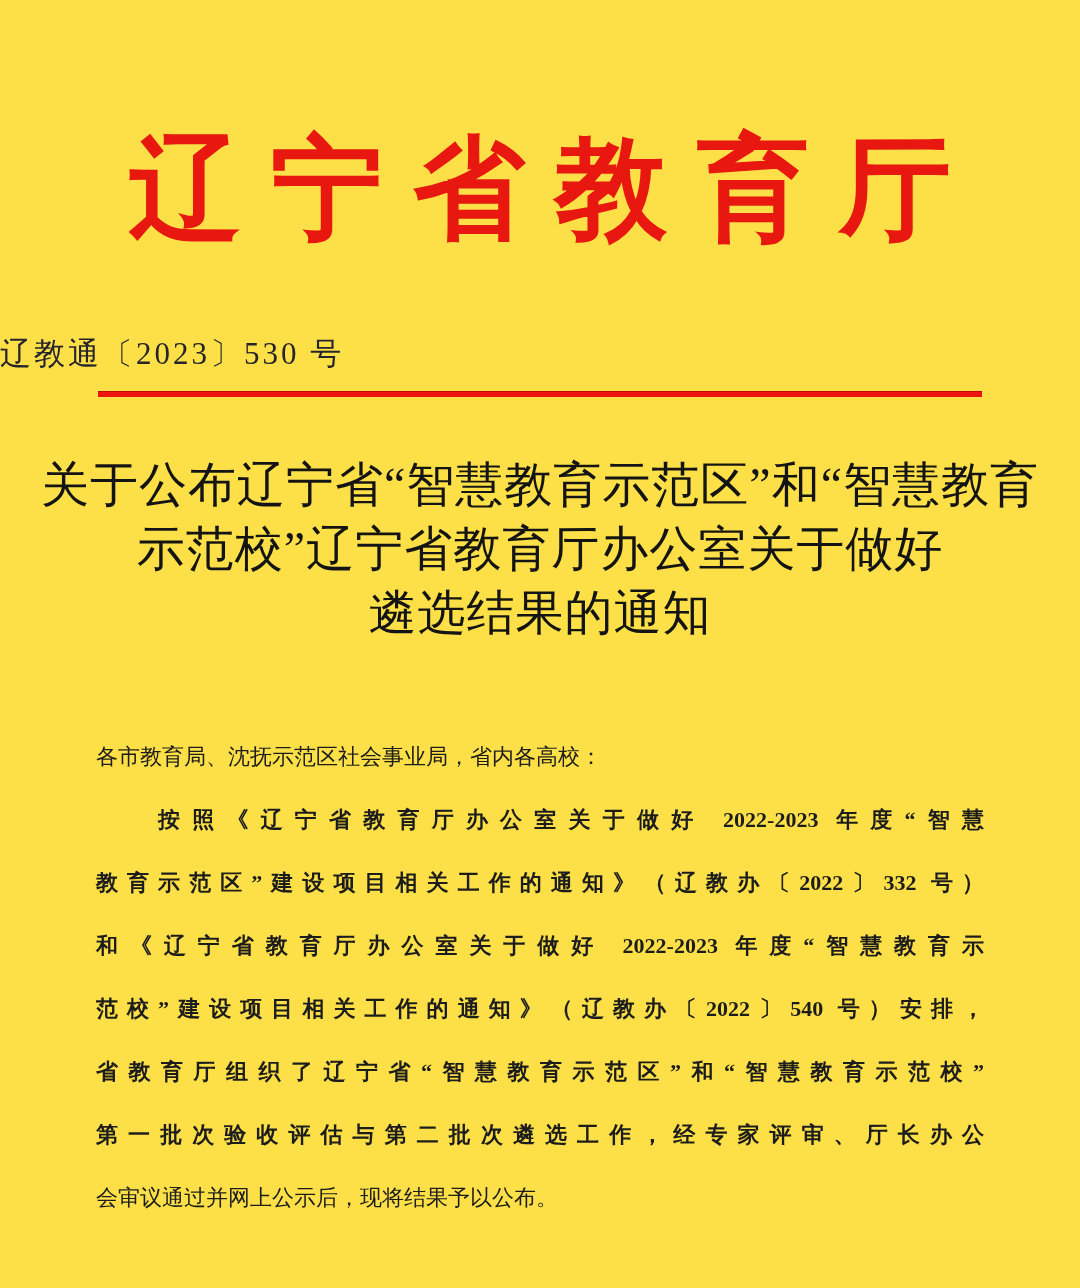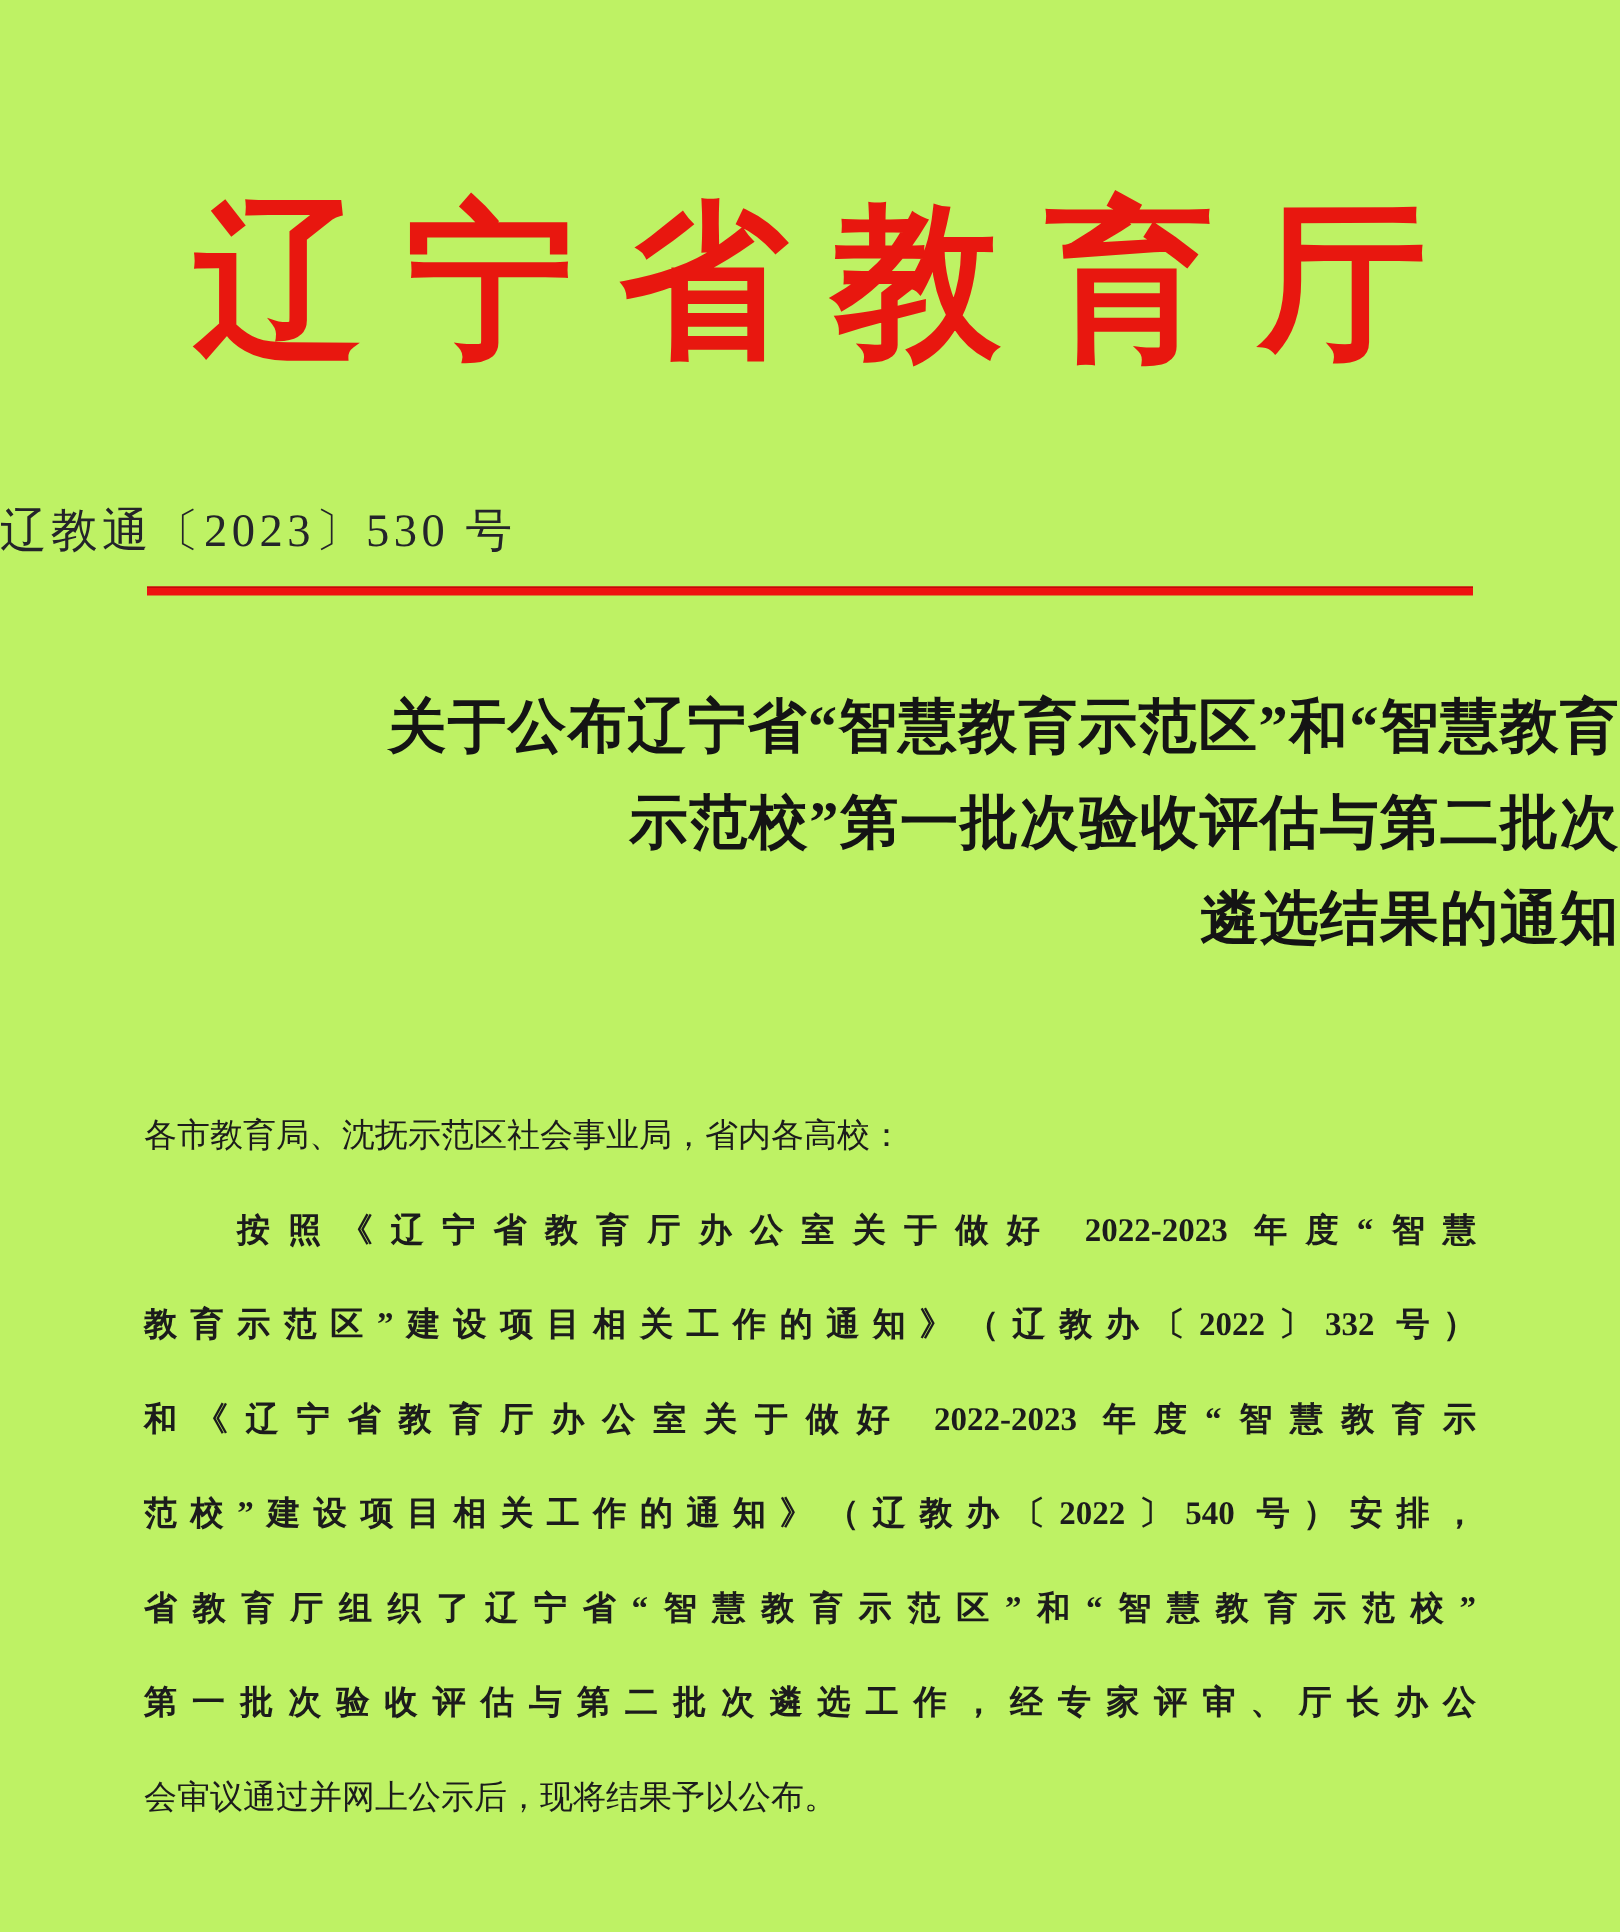--- a/index.html
+++ b/index.html
@@ -5,21 +5,21 @@
   html, body {
     margin: 0;
     padding: 0;
     background: #ffffff;
   }
   .page {
     position: relative;
     width: 1080px;
     height: 1288px;
     margin: 0 auto;
-    background: #bef264;
+    background: #fde047;
     overflow: hidden;
     font-family: "Liberation Serif", "DejaVu Serif", serif;
   }
   
   .agency {
     margin-top: 122px;
     text-align: center;
     font-size: 112px;
     line-height: 1.2;
     font-weight: bold;
@@ -41,24 +41,24 @@
   .rule {
     width: 884px;
     height: 5px;
     margin: 16px auto 0 auto;
     background: #ee1410;
     border-top: 1px solid #c20b08;
   }
   
   .title {
     margin-top: 56px;
-    text-align: right;
-    font-weight: bold;
+    text-align: center;
+    font-weight: normal;
     color: #141414;
-    font-size: 39px;
+    font-size: 48px;
     line-height: 64px;
     letter-spacing: 1px;
   }
   
   .body-block {
     width: 888px;
     margin: 80px auto 0 auto;
     font-size: 22px;
     line-height: 63px;
     color: #1c1c1c;
@@ -81,21 +81,21 @@
 <div class="page">
 
   <div class="agency">辽宁省教育厅</div>
 
   <div class="docnum">辽教通〔2023〕530 号</div>
 
   <div class="rule"></div>
 
   <div class="title">
     <div>关于公布辽宁省“智慧教育示范区”和“智慧教育</div>
-    <div>示范校”第一批次验收评估与第二批次</div>
+    <div>示范校”辽宁省教育厅办公室关于做好</div>
     <div>遴选结果的通知</div>
   </div>
 
   <div class="body-block">
     <div class="line">各市教育局、沈抚示范区社会事业局，省内各高校：</div>
     <div class="line fill indent">按照《辽宁省教育厅办公室关于做好 2022-2023 年度“智慧</div>
     <div class="line fill">教育示范区”建设项目相关工作的通知》（辽教办〔2022〕332 号）</div>
     <div class="line fill">和《辽宁省教育厅办公室关于做好 2022-2023 年度“智慧教育示</div>
     <div class="line fill">范校”建设项目相关工作的通知》（辽教办〔2022〕540 号）安排，</div>
     <div class="line fill">省教育厅组织了辽宁省“智慧教育示范区”和“智慧教育示范校”</div>

